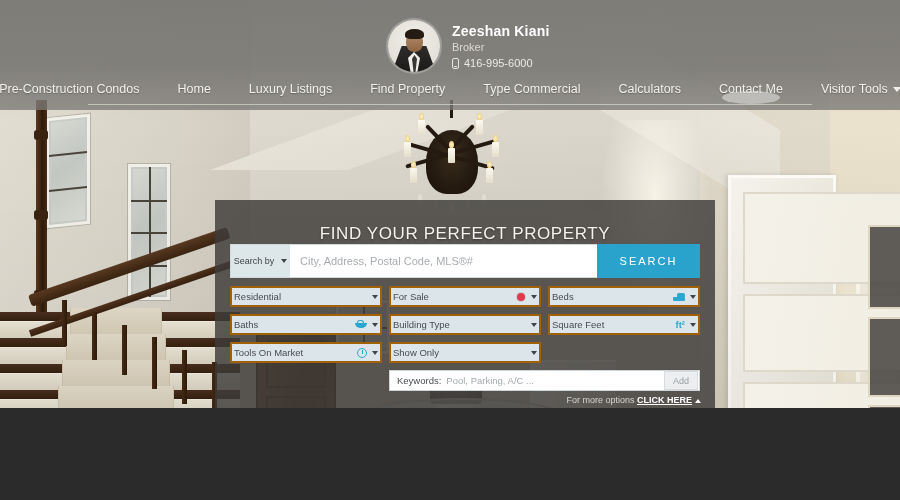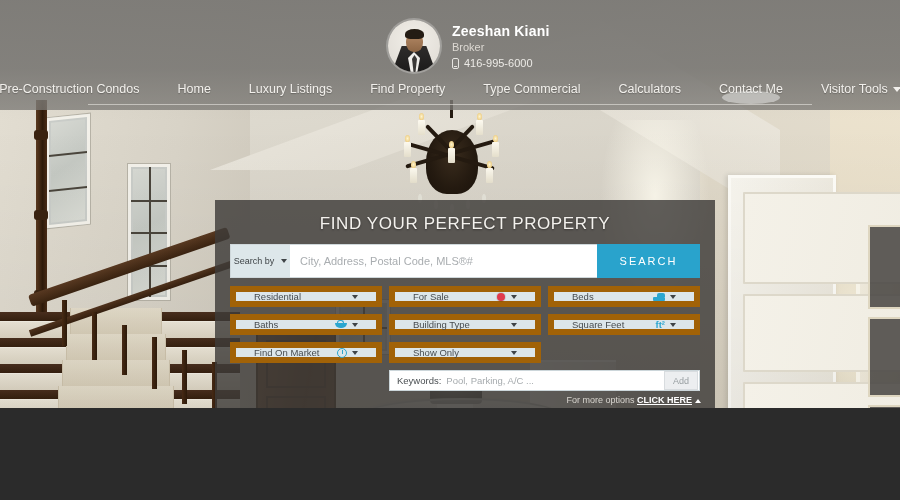--- a/index.html
+++ b/index.html
@@ -278,21 +278,21 @@
     background:rgba(240,238,234,.55); z-index:11;
   }
 
   
   .panel {
     position:absolute; left:215px; top:200px; width:500px; height:212px;
     background:rgba(62,60,57,.82); z-index:9;
   }
   .panel-title {
     text-align:center; color:#f4f2ee; font-size:17px; letter-spacing:.6px;
-    padding-top:14px; text-shadow:0 1px 2px rgba(0,0,0,.4);
+    padding-top:24px; text-shadow:0 1px 2px rgba(0,0,0,.4);
   }
   .searchbar {
     position:absolute; left:15px; top:44px; width:470px; height:34px; display:flex;
   }
   .searchby {
     width:60px; background:#dde7ea; border:1px solid #cfd8db; border-right:none;
     display:flex; align-items:center; justify-content:center; gap:4px;
     font-size:9px; color:#3f4447; cursor:pointer;
   }
   .searchby .cd { border-top-color:#3f4447; border-left-width:3px; border-right-width:3px;
@@ -308,22 +308,22 @@
     border:none; cursor:pointer; font-family:"Liberation Sans", sans-serif;
     display:flex; align-items:center; justify-content:center;
   }
 
   
   .filters {
     position:absolute; left:15px; top:86px; width:470px;
     display:grid; grid-template-columns:152px 152px 152px; gap:7px 7px;
   }
   .field {
-    height:21px; background:#dce6ea; border:6px solid #a16207;
-    display:flex; align-items:center; padding:0 18px;
+    height:21px; background:#dce6ea; border:2px solid #a16207;
+    display:flex; align-items:center; padding:0 2px;
     font-size:9.5px; color:#474c4f; cursor:pointer; position:relative;
   }
   .field .lbl { flex:1; white-space:nowrap; overflow:hidden; }
   .field .ico { font-size:9.5px; color:#2ba6cf; font-weight:bold; margin-right:5px; display:flex; align-items:center; }
   .field .cd {
     width:0;height:0;border-left:3.5px solid transparent;border-right:3.5px solid transparent;
     border-top:4.5px solid #3f4447;
   }
   .dot-red {
     width:8px; height:8px; border-radius:50%; background:#e03a4e; margin-right:6px;
@@ -583,21 +583,21 @@
       <div class="field">
         <span class="lbl">Building Type</span>
         <span class="cd"></span>
       </div>
       <div class="field">
         <span class="lbl">Square Feet</span>
         <span class="ico">ft²</span>
         <span class="cd"></span>
       </div>
       <div class="field">
-        <span class="lbl">Find On Market</span>
+        <span class="lbl">Tools On Market</span>
         <span class="ico-clock"></span>
         <span class="cd"></span>
       </div>
 
       <div class="field">
         <span class="lbl">Show Only</span>
         <span class="cd"></span>
       </div>
       <div class="keywords">
         <span class="kw-label">Keywords:</span>

